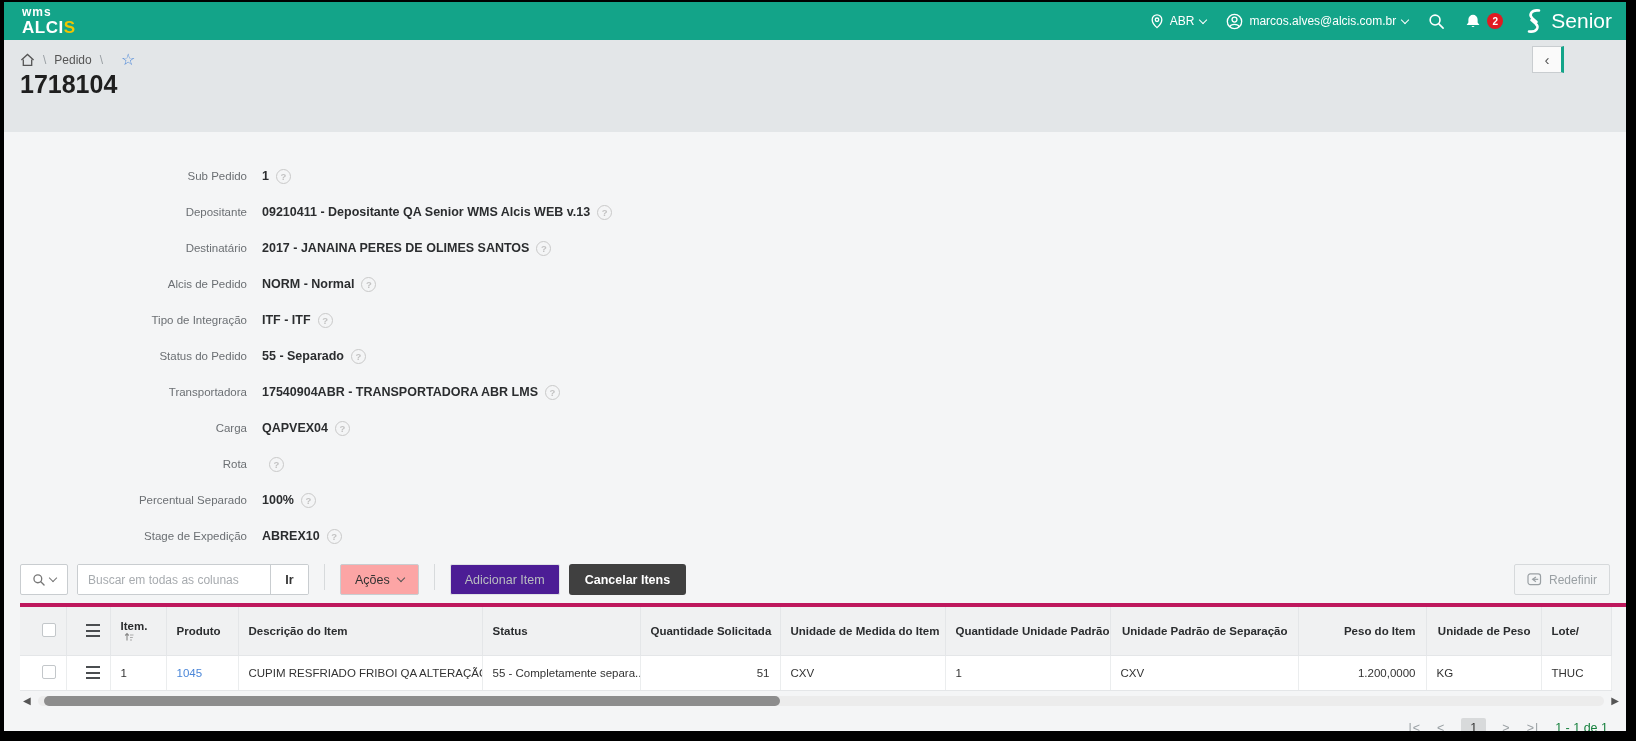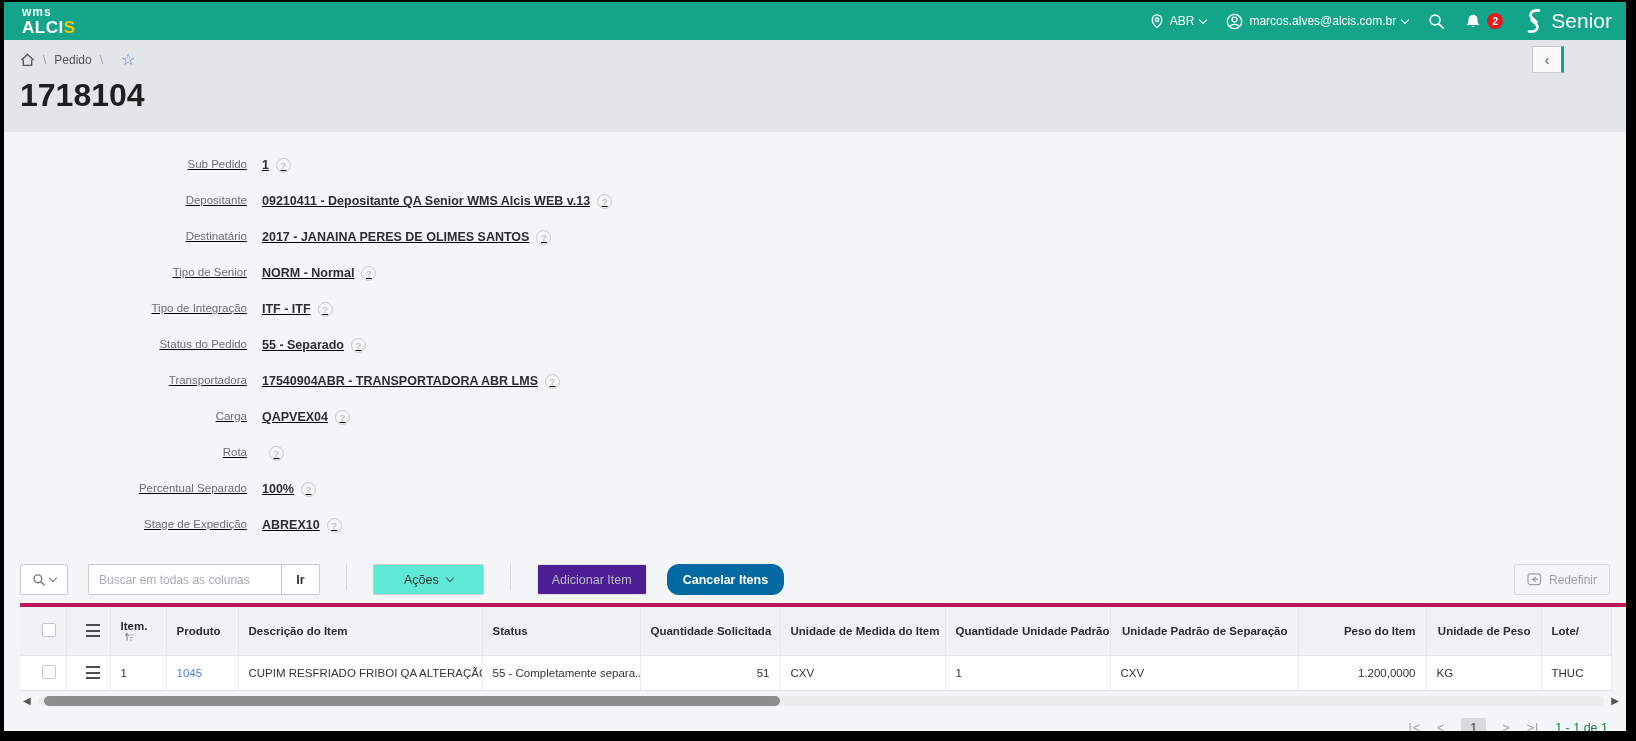--- a/index.html
+++ b/index.html
@@ -17,47 +17,47 @@
   .top-item { display:flex; align-items:center; gap:6px; cursor:pointer; }
   .caret { width:6px; height:6px; border-right:1.5px solid #fff; border-bottom:1.5px solid #fff; transform:rotate(45deg); margin-top:-3px; }
   .badge { background:#e11b22; color:#fff; font-size:10px; font-weight:bold; min-width:16px; height:16px; border-radius:8px; display:inline-flex; align-items:center; justify-content:center; padding:0 4px; }
   .brand { display:flex; align-items:center; gap:6px; font-size:21px; color:#fff; font-weight:normal; }
 
   
   .subheader { height:92px; background:#e3e6e8; position:relative; padding:10px 0 0 16px; }
   .crumbs { display:flex; align-items:center; gap:8px; font-size:12px; color:#555; }
   .crumb-sep { color:#9aa0a4; }
   .fav-star { color:#4a86d8; font-size:16px; margin-left:10px; cursor:pointer; }
-  .page-title { font-size:32px; font-weight:bold; color:#1f1f1f; margin-top:8px; }
+  .page-title { font-size:25px; font-weight:bold; color:#1f1f1f; margin-top:1px; }
   .collapse-btn { position:absolute; top:6px; right:62px; width:32px; height:27px; background:#fafafa; border:1px solid #c9cdd0; border-right:3px solid #13a489; color:#555; font-size:15px; display:flex; align-items:center; justify-content:center; cursor:pointer; }
   .header-actions { position:absolute; right:74px; top:42px; display:flex; gap:6px; }
   .btn { font-size:12.5px; border-radius:3px; padding:9px 16px; cursor:pointer; border:1px solid transparent; }
   .btn-white { background:#fff; border-color:#c9cdd0; color:#333; }
   .btn-teal { background:#0ea78d; color:#fff; font-weight:bold; border-color:#0ea78d; }
 
   
   .fields { padding-top:26px; }
-  .field { display:flex; align-items:flex-start; height:36px;text-decoration:underline; }
+  .field { display:flex; align-items:center; height:36px; }
   .field-label { width:258px; text-align:right; color:#6b6f73; font-size:11.5px; padding-right:15px; }
   .field-value { font-weight:bold; color:#2b2d2f; font-size:12.5px; }
   .help { display:inline-flex; align-items:center; justify-content:center; width:15px; height:15px; border:1.5px solid #c9c9c9; border-radius:50%; color:#c2c2c2; font-size:9.5px; margin-left:7px; font-weight:bold; cursor:pointer; flex:none; }
 
   
-  .toolbar { display:flex; align-items:flex-start; padding:10px 16px 8px 16px; gap:20px; }
+  .toolbar { display:flex; align-items:flex-start; padding:10px 16px 8px 16px; gap:9px; }
   .tool-search-type { display:flex; align-items:center; justify-content:center; gap:4px; width:48px; height:31px; background:#fff; border:1px solid #c9cdd0; border-radius:2px; cursor:pointer; }
   .tool-search-type .caret { border-color:#777; }
   .search-group { display:flex; align-items:stretch; height:31px; background:#fff; border:1px solid #c9cdd0; border-radius:2px; overflow:hidden; }
   .search-group input { border:none; outline:none; width:192px; padding:0 10px; font-size:12px; color:#333; }
   .search-group input::placeholder { color:#a7abaf; }
   .ir-btn { width:38px; border:none; border-left:1px solid #c9cdd0; background:#fff; font-weight:bold; font-size:12.5px; color:#333; cursor:pointer; }
   .vdiv { width:1px; height:26px; background:#d7dadc; margin:0 6px; }
-  .btn-plain { height:31px; background:#5eead4; border:1px solid #c9cdd0; border-radius:2px; color:#333; font-size:12.5px; padding:0 30px; display:flex; align-items:center; gap:8px; cursor:pointer; }
+  .btn-plain { height:31px; background:#fca5a5; border:1px solid #c9cdd0; border-radius:2px; color:#333; font-size:12.5px; padding:0 14px; display:flex; align-items:center; gap:8px; cursor:pointer; }
   .btn-plain .caret { border-color:#555; }
   .btn-disabled { height:31px; background:#4c1d95; border:1px solid #dfe2e4; border-radius:2px; color:#b9bdc0; font-size:12.5px; padding:0 14px; display:flex; align-items:center; }
-  .btn-teal-light { height:31px; background:#0369a1; border:none; border-radius:12px; color:#fff; font-weight:bold; font-size:12.5px; padding:0 16px; cursor:pointer; }
+  .btn-teal-light { height:31px; background:#404040; border:none; border-radius:3px; color:#fff; font-weight:bold; font-size:12.5px; padding:0 16px; cursor:pointer; }
   .btn-reset { margin-left:auto; height:31px; background:transparent; border:1px solid #d6d9db; border-radius:2px; color:#9aa0a4; font-size:12px; padding:0 12px; display:flex; align-items:center; gap:7px; cursor:pointer; }
 
   
   .grid-wrap { margin-left:16px; width:1606px; overflow:hidden; border-top:4px solid #be185d; }
   table { border-collapse:collapse; table-layout:fixed; width:1591px; background:#fff; }
   th { background:#f0f1f2; font-size:11.5px; font-weight:bold; color:#2b2d2f; padding:13px 10px; text-align:left; border-right:1px solid #e4e6e8; white-space:nowrap; overflow:hidden; }
   td { font-size:11.5px; color:#333; padding:9px 10px; border-right:1px solid #ebedee; border-top:1px solid #e4e6e8; border-bottom:1px solid #e4e6e8; white-space:nowrap; overflow:hidden; background:#fff; }
   th.c, td.c { text-align:right; }
   th.r, td.r { text-align:right; }
   .chk { width:14px; height:14px; border:1px solid #c3c7ca; border-radius:2px; background:#fff; display:inline-block; cursor:pointer; }
@@ -163,21 +163,21 @@
       <span class="field-label">Depositante</span>
       <span class="field-value">09210411 - Depositante QA Senior WMS Alcis WEB v.13</span>
       <span class="help">?</span>
     </div>
     <div class="field">
       <span class="field-label">Destinatário</span>
       <span class="field-value">2017 - JANAINA PERES DE OLIMES SANTOS</span>
       <span class="help">?</span>
     </div>
     <div class="field">
-      <span class="field-label">Tipo de Senior</span>
+      <span class="field-label">Alcis de Pedido</span>
       <span class="field-value">NORM - Normal</span>
       <span class="help">?</span>
     </div>
     <div class="field">
       <span class="field-label">Tipo de Integração</span>
       <span class="field-value">ITF - ITF</span>
       <span class="help">?</span>
     </div>
     <div class="field">
       <span class="field-label">Status do Pedido</span>

